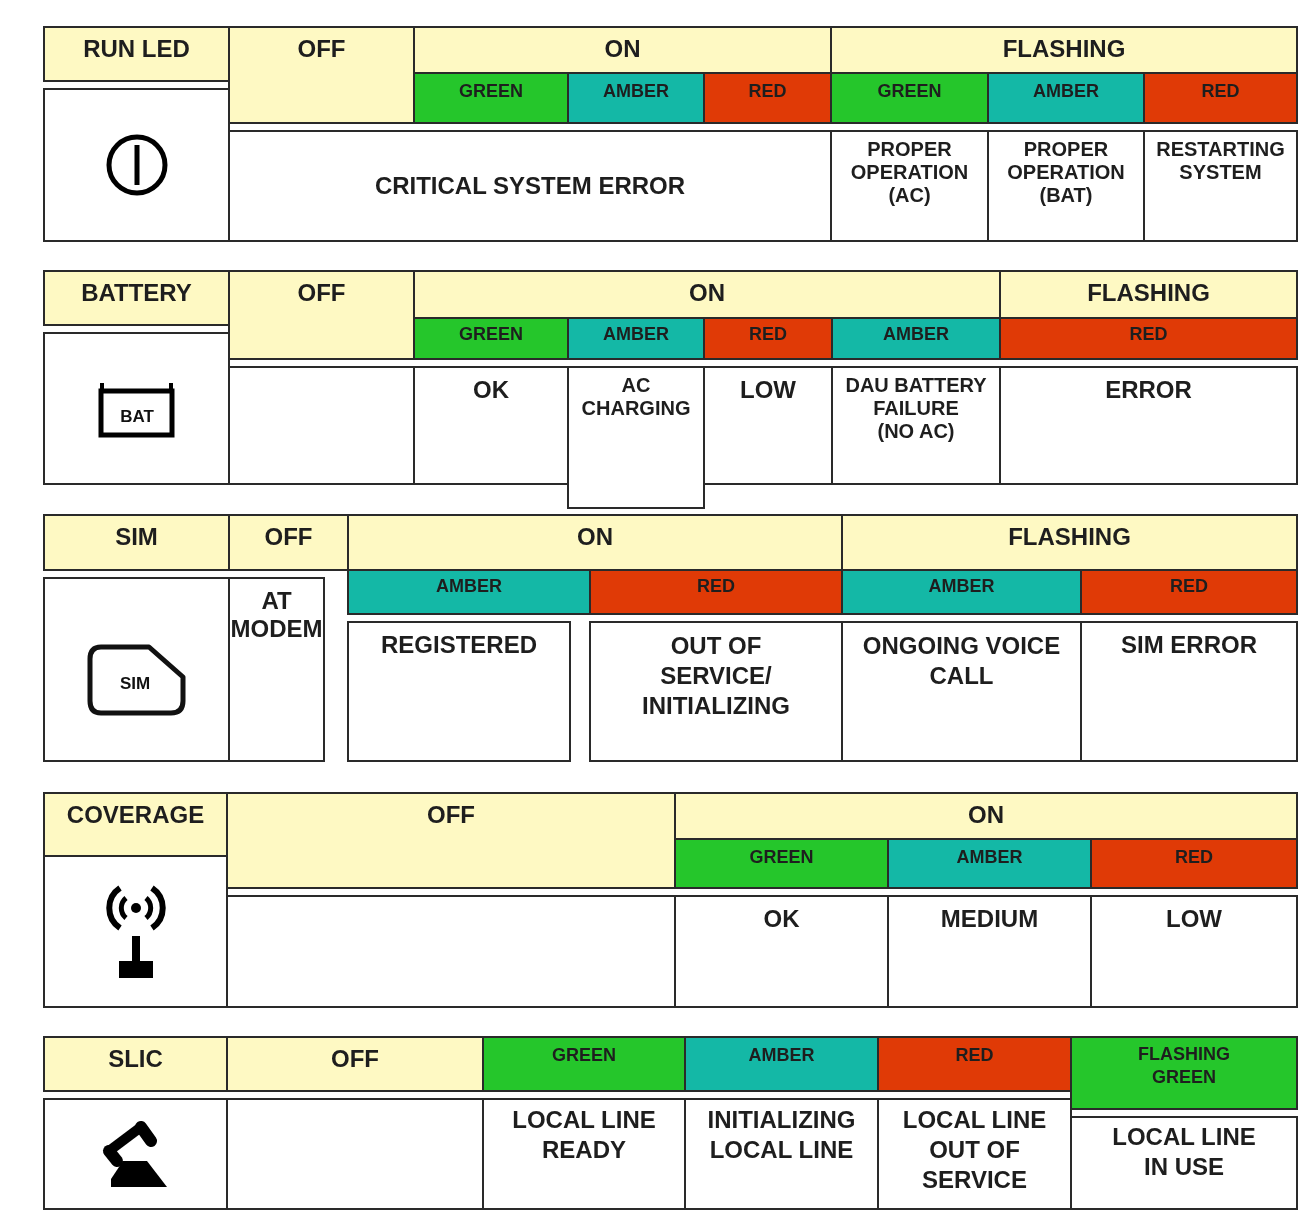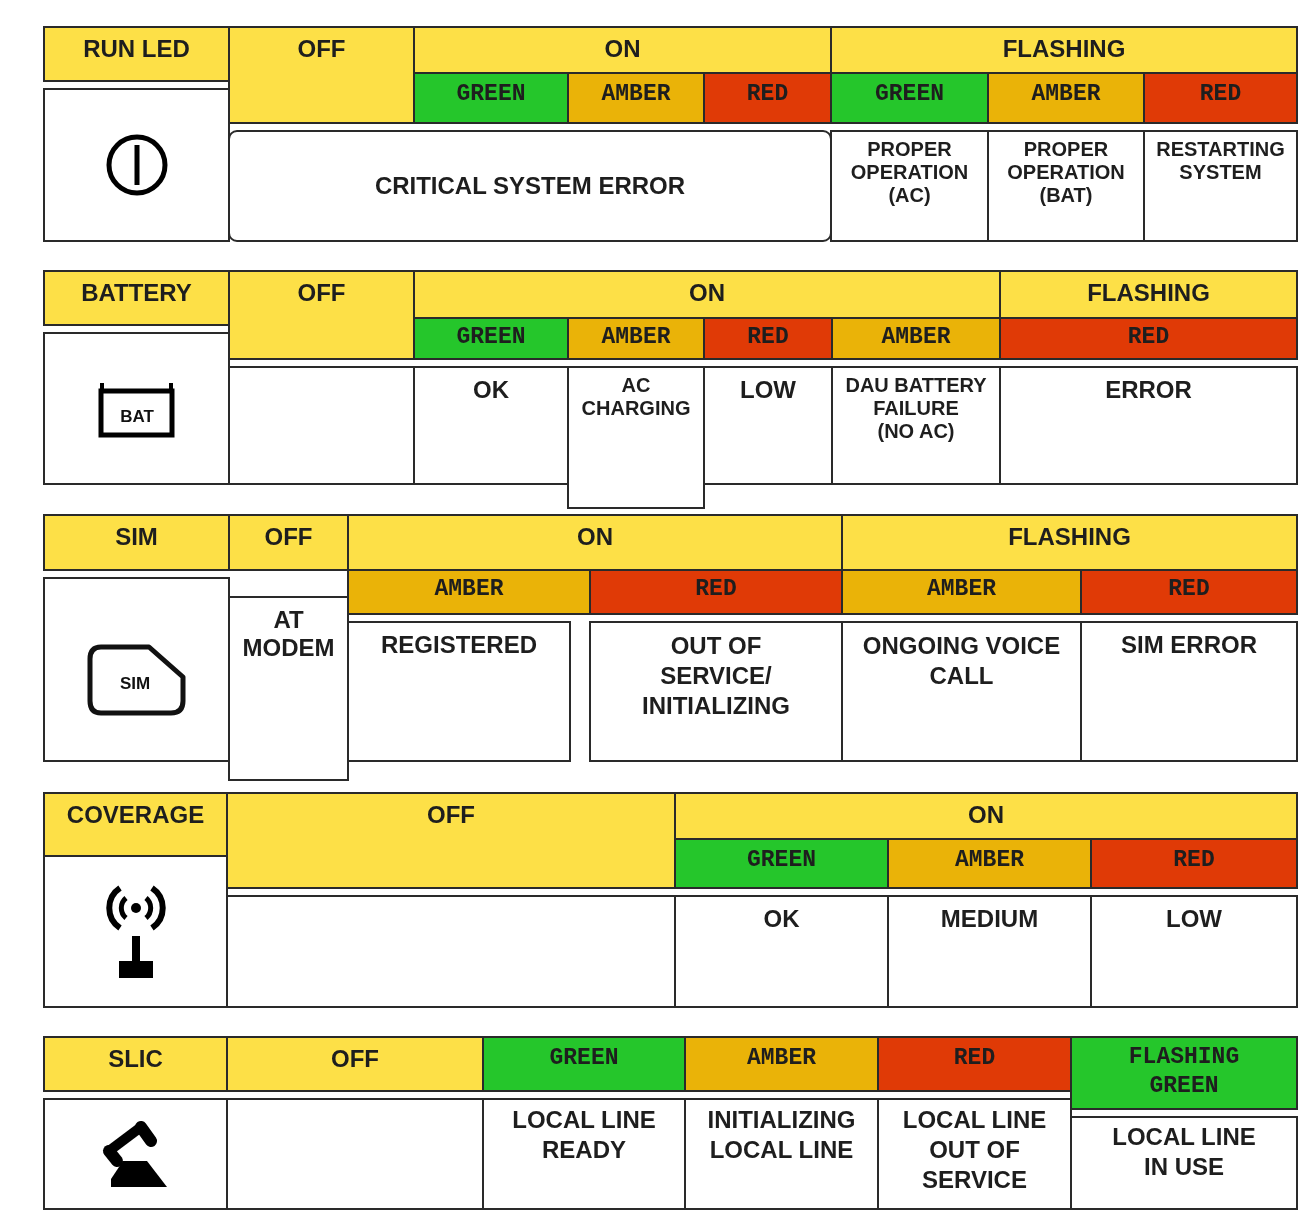--- a/index.html
+++ b/index.html
@@ -2,30 +2,30 @@
 <html><head>
 <meta charset="utf-8">
 <style>
   html, body { margin: 0; padding: 0; background: #ffffff; }
   body { width: 1312px; height: 1220px; position: relative; overflow: hidden;
          font-family: "Liberation Sans", sans-serif; color: #1e1e1e; }
   .tbl { position: absolute; }
   .cell { position: absolute; box-sizing: border-box; border: 2px solid #2a2a2a;
           display: flex; justify-content: center; align-items: flex-start;
           text-align: center; font-weight: bold; line-height: 1.15; }
-  .gray { background: #fde047; }
+  .gray { background: #fef9c3; }
   .white { background: #ffffff; margin-top: 8px; }
   .green { background: #25c62b; }
-  .amber { background: #eab308; }
+  .amber { background: #14b8a6; }
   .red { background: #e03a06; }
   .hdr { font-size: 24px; padding-top: 7px; }
-  .col { font-size: 23px; padding-top: 7px; font-family: Liberation Mono, monospace; }
+  .col { font-size: 18px; padding-top: 7px; }
   .desc { font-size: 24px; padding-top: 8px; white-space: pre-line; }
   .desc-sm { font-size: 20px; padding-top: 6px; white-space: pre-line; }
-  .center-v { align-items: center; padding-top: 0; border-radius: 9px; }
+  .center-v { align-items: center; padding-top: 0; }
   .icon-cell { align-items: center; justify-content: center; }
   svg { display: block; }
 </style>
 </head>
 <body>
 
 <div class="tbl">
   <div class="cell gray hdr" style="left:43px;top:26px;width:187px;height:56px;">RUN LED</div>
   <div class="cell white icon-cell" style="left:43px;top:80px;width:187px;height:154px;">
     <span>
@@ -90,21 +90,21 @@
   <div class="cell gray hdr" style="left:43px;top:514px;width:187px;height:57px;">SIM</div>
   <div class="cell white icon-cell" style="left:43px;top:569px;width:187px;height:185px;">
     <span style="margin-top:20px;">
       <svg width="100" height="72" viewBox="0 0 100 72">
           <path d="M14 3 H62 L96 33 V57 Q96 69 84 69 H14 Q3 69 3 57 V15 Q3 3 14 3 Z" fill="none" stroke="#111" stroke-width="5" stroke-linejoin="round"></path>
           <text x="48" y="45" text-anchor="middle" font-family="Liberation Sans, sans-serif" font-weight="bold" font-size="17" fill="#111">SIM</text>
         </svg>
     </span>
   </div>
   <div class="cell gray hdr" style="left:228px;top:514px;width:121px;height:57px;">OFF</div>
-  <div class="cell white desc" style="left:228px;top:588px;width:121px;height:185px;">AT
+  <div class="cell white desc" style="left:228px;top:569px;width:97px;height:185px;">AT
 MODEM</div>
   <div class="cell gray hdr" style="left:347px;top:514px;width:496px;height:57px;">ON</div>
   <div class="cell gray hdr" style="left:841px;top:514px;width:457px;height:57px;">FLASHING</div>
   <div class="cell amber col" style="left:347px;top:569px;width:244px;height:46px;padding-top:5px;">AMBER</div>
   <div class="cell red col" style="left:589px;top:569px;width:254px;height:46px;padding-top:5px;">RED</div>
   <div class="cell amber col" style="left:841px;top:569px;width:241px;height:46px;padding-top:5px;">AMBER</div>
   <div class="cell red col" style="left:1080px;top:569px;width:218px;height:46px;padding-top:5px;">RED</div>
   <div class="cell white desc" style="left:347px;top:613px;width:224px;height:141px;">REGISTERED</div>
   <div class="cell white desc" style="left:589px;top:613px;width:254px;height:141px;line-height:1.25;">OUT OF
 SERVICE/

